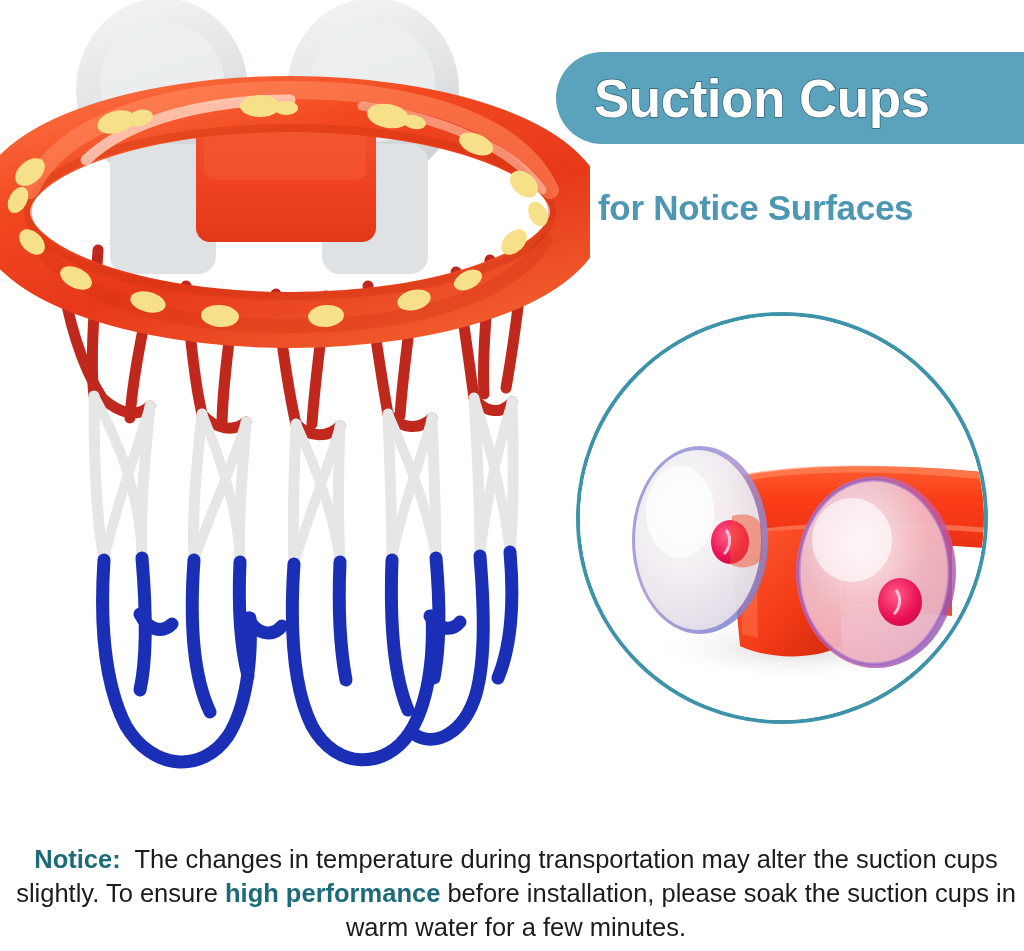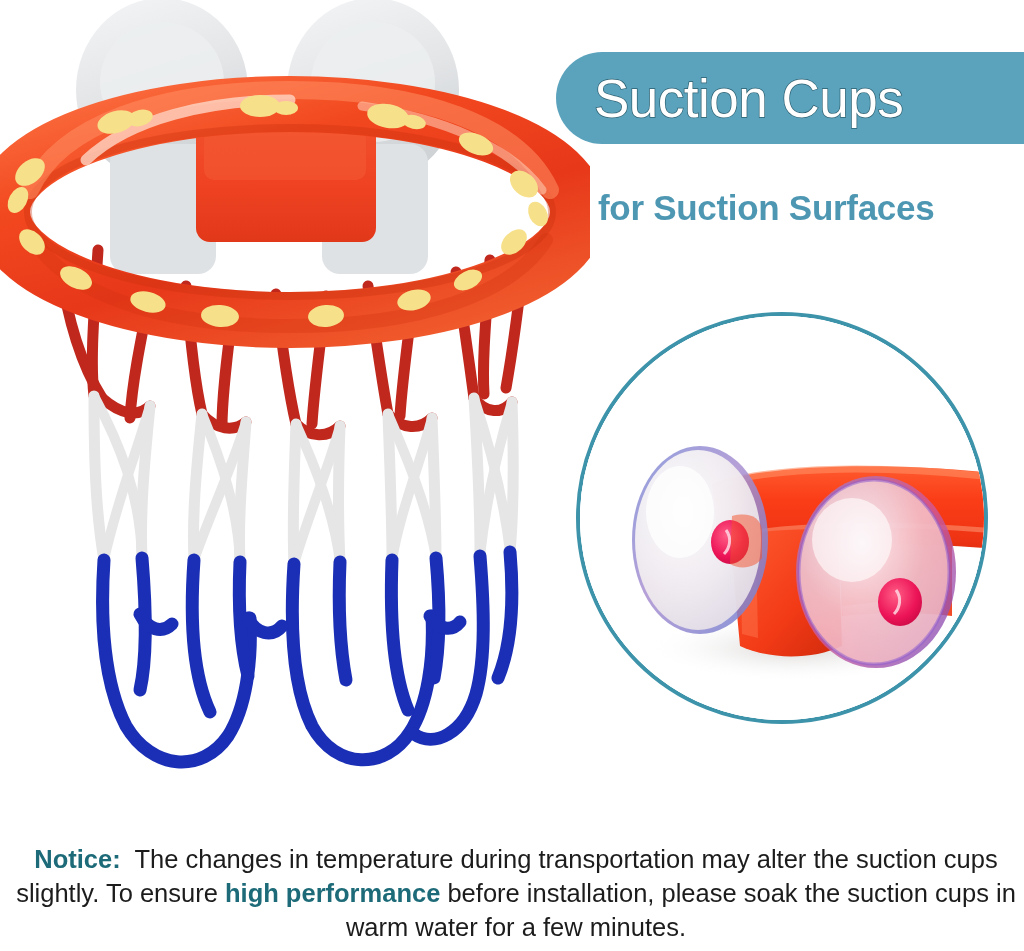--- a/index.html
+++ b/index.html
@@ -27,21 +27,21 @@
     height: 92px;
     background: #5ba3bd;
     border-radius: 60px 0 0 60px;
     display: flex;
     align-items: center;
     z-index: 6;
   }
   .banner-title {
     margin-left: 38px;
     font-size: 53px;
-    font-weight: normal;
+    font-weight: bold;
     color: #ffffff;
     letter-spacing: -0.5px;
     line-height: 1;
     white-space: nowrap;
     -webkit-text-stroke: 1.4px #2c5f70;
     paint-order: stroke fill;
   }
   .banner-subtitle {
     position: absolute;
     left: 598px;
@@ -273,21 +273,21 @@
         <ellipse cx="336" cy="322" rx="18" ry="11" transform="rotate(-4 336 322)"></ellipse>
         <ellipse cx="424" cy="306" rx="17" ry="10" transform="rotate(-14 424 306)"></ellipse>
         <ellipse cx="478" cy="286" rx="15" ry="9" transform="rotate(-26 478 286)"></ellipse>
       </g>
     </g>
   </svg>
 
   <div class="banner">
     <span class="banner-title">Suction Cups</span>
   </div>
-  <div class="banner-subtitle">for Suction Surfaces</div>
+  <div class="banner-subtitle">for Notice Surfaces</div>
 
   <div class="inset-wrap">
     <div class="inset-ring"></div>
     <div class="inset-clip">
       <svg viewBox="0 0 404 404" width="404" height="404" xmlns="http://www.w3.org/2000/svg">
         <defs>
           <linearGradient id="hoopBarGrad" x1="0" y1="0" x2="0" y2="1">
             <stop offset="0%" stop-color="#ff5a2e"></stop>
             <stop offset="35%" stop-color="#fb3d17"></stop>
             <stop offset="75%" stop-color="#ef3414"></stop>

